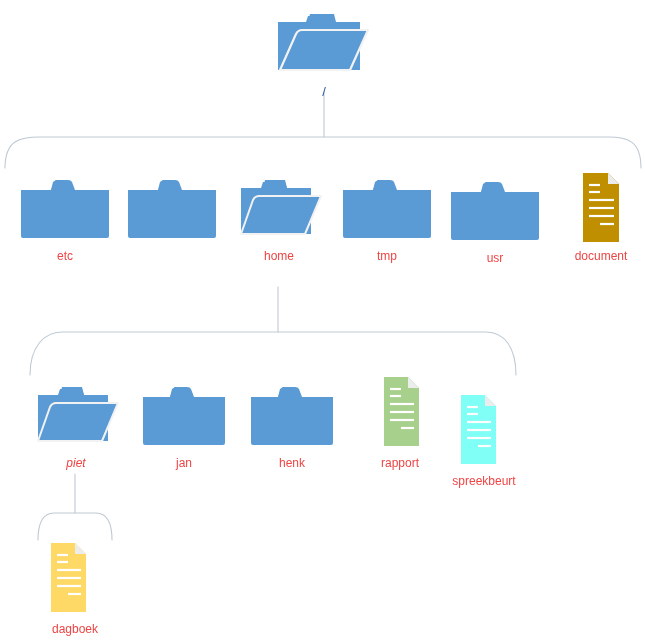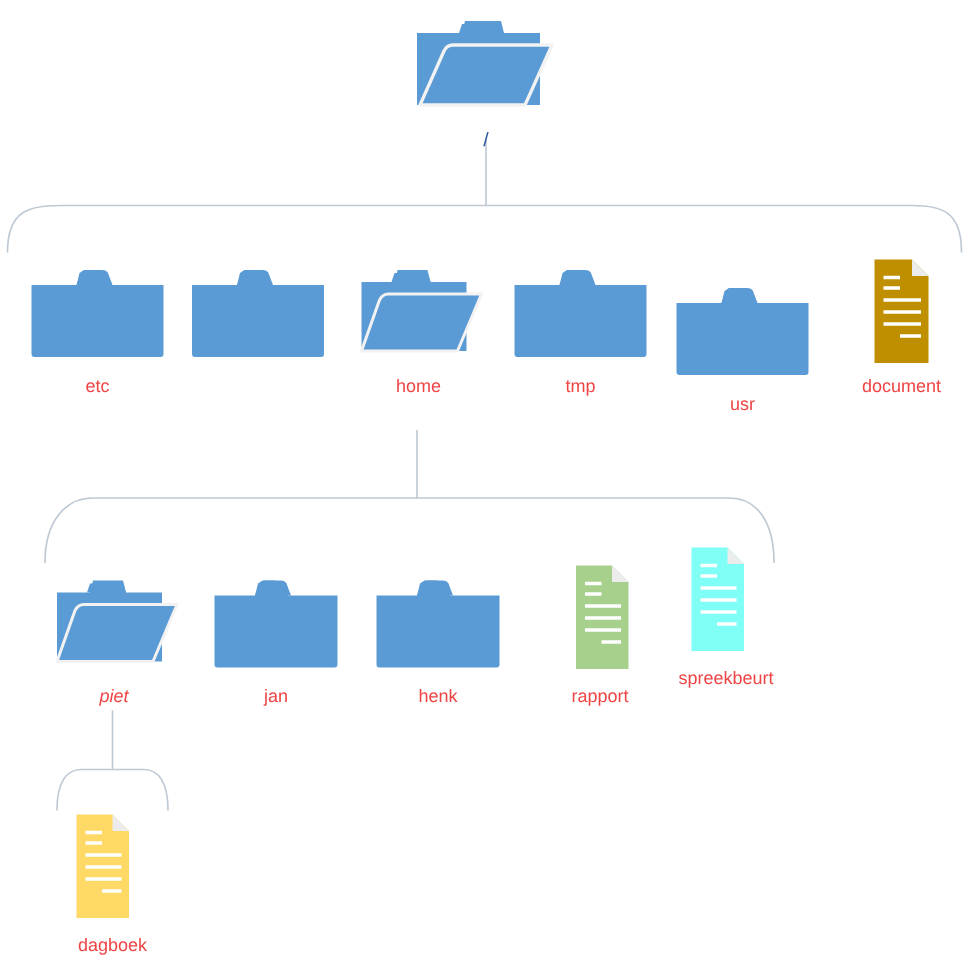--- a/index.html
+++ b/index.html
@@ -136,21 +136,21 @@
     <span class="glyph">
       <svg width="100" height="70" viewBox="0 0 100 70">
         <path d="M12,16 L12,62 L82,62 L82,16 L58,16 L56,8 L36,8 L34,16 Z" fill="#5B9BD5"></path>
         <path d="M34,10 L56,10 L58,16 L32,16 Z" fill="#5B9BD5"></path>
         <path d="M24,28 Q26,24 30,24 L92,24 L76,62 L12,62 Z" fill="#5B9BD5" stroke="#F2F2F2" stroke-width="2" stroke-linejoin="round"></path>
       </svg>
     </span>
     <span class="label">home</span>
   </div>
 
-  <div class="node" style="left:435px; top:184px;">
+  <div class="node" style="left:435px; top:174px;">
     <span class="glyph">
       <svg width="100" height="70" viewBox="0 0 100 70">
         <path d="M6,18 L6,64 Q6,66 8,66 L92,66 Q94,66 94,64 L94,18 L58,18 L55,10 L49,8 L41,8 L38,10 L36,18 Z" fill="#5B9BD5"></path>
         <path d="M36,18 L39,10 Q40,8 43,8 L53,8 Q56,8 57,10 L60,18 Z" fill="#5B9BD5"></path>
       </svg>
     </span>
     <span class="label">usr</span>
   </div>
 
   <div class="node" style="left:541px; top:172px;">
@@ -213,21 +213,21 @@
           <line x1="40" y1="29" x2="64" y2="29"></line>
           <line x1="40" y1="37" x2="64" y2="37"></line>
           <line x1="40" y1="45" x2="64" y2="45"></line>
           <line x1="51" y1="53" x2="64" y2="53"></line>
         </g>
       </svg>
     </span>
     <span class="label">rapport</span>
   </div>
 
-  <div class="node" style="left:424px; top:363px;">
+  <div class="node" style="left:424px; top:393px;">
     <span class="glyph">
       <svg width="120" height="74" viewBox="0 0 120 74">
         <path d="M37,2 L61,2 L72,13 L72,71 L37,71 Z" fill="#7FFFF5"></path>
         <path d="M61,2 L72,13 L61,13 Z" fill="#ECECEC"></path>
         <g stroke="#FFFFFF" stroke-width="2.2" stroke-linecap="butt">
           <line x1="43" y1="14" x2="54" y2="14"></line>
           <line x1="43" y1="21" x2="54" y2="21"></line>
           <line x1="43" y1="29" x2="67" y2="29"></line>
           <line x1="43" y1="37" x2="67" y2="37"></line>
           <line x1="43" y1="45" x2="67" y2="45"></line>

